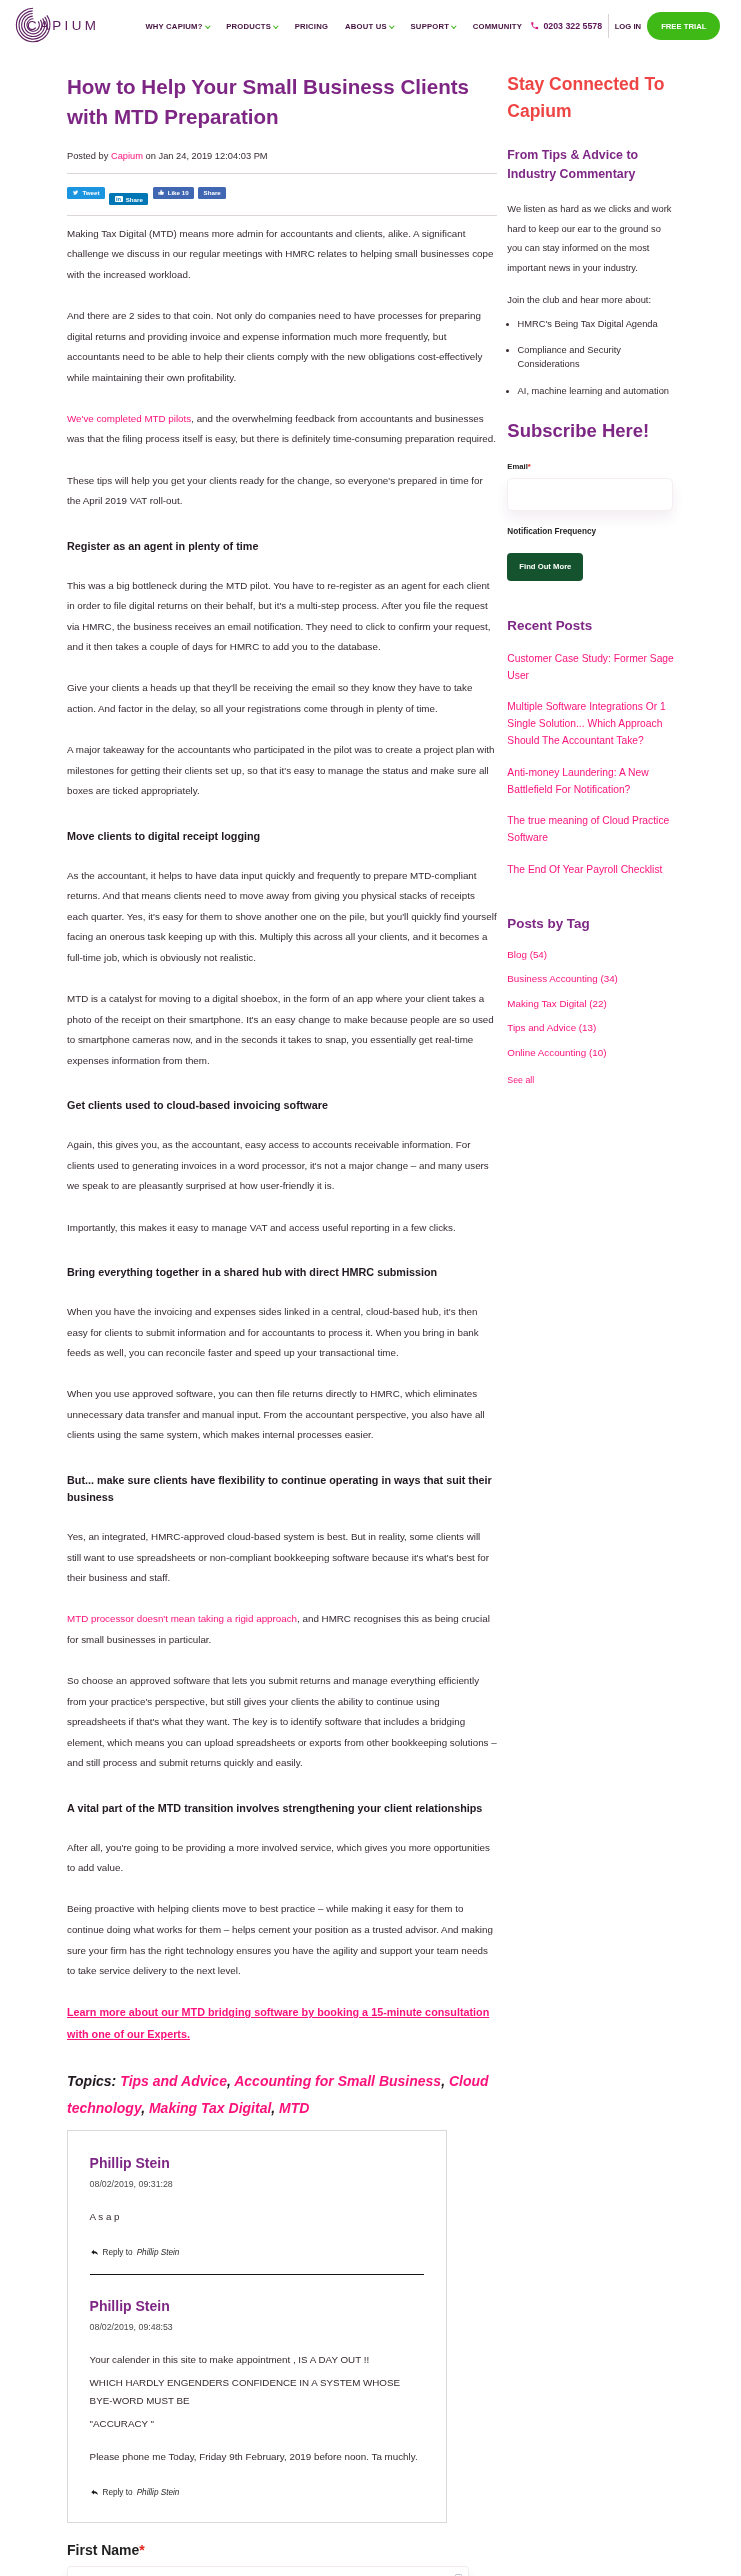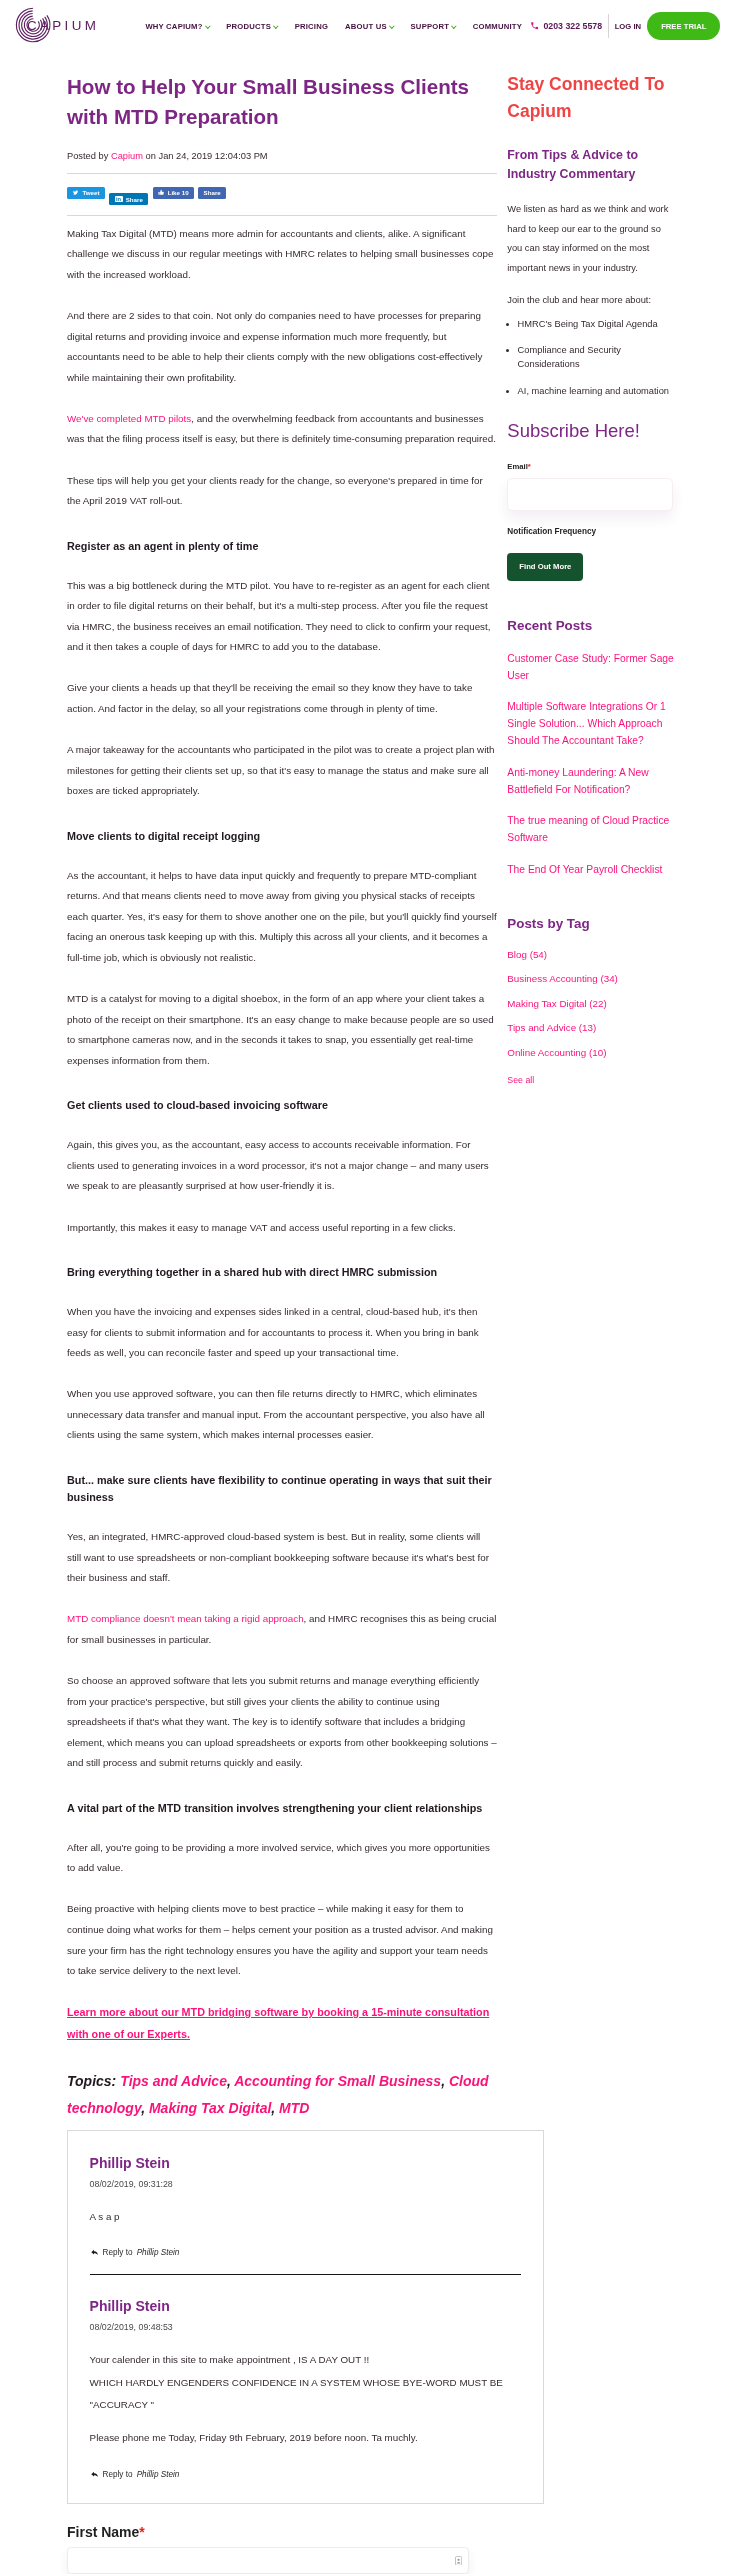--- a/index.html
+++ b/index.html
@@ -37,21 +37,21 @@
   .main p.body { font-size:9.8px; line-height:2.1; margin:0 0 20.6px; color:#362a32; }
   .main h3.sub { font-size:10.8px; font-weight:bold; color:#221921; margin:26px 0 20.6px; line-height:1.6; }
   a.pink, .pink-link { color:#fb137c; text-decoration:none; cursor:pointer; }
   .cta-link { display:block; color:#fb137c; font-weight:bold; text-decoration:underline; font-size:10.8px; line-height:2; margin:3.1px 0 23px; cursor:pointer; }
   .topics { font-size:14px; font-weight:bold; line-height:1.9; margin-bottom:7px;font-style:italic; }
   .topics-label { color:#221921; margin-right:4.1px; }
   .topic { color:#fb137c; cursor:pointer; }
   .topic:not(:last-child)::after { content:", "; color:#221921; }
 
   
-  .comments-box { width:477px; border:0.5px solid #d9d9d9; padding:24px 21.6px 7.2px; margin:8.2px 0 15.5px; background:#fff; }
+  .comments-box { width:380px; border:0.5px solid #d9d9d9; padding:24px 21.6px 7.2px; margin:8.2px 0 15.5px; background:#fff; }
   .c-author { color:#7d2684; font-size:14px; font-weight:bold; margin:0 0 8.2px; }
   .c-date { font-size:8.8px; color:#4a4a4a; margin:0 0 18.5px; }
   .c-body p { font-size:9.8px; line-height:1.9; margin:0 0 4.1px; }
   .c-body p.gap { margin-top:14.4px; }
   .c-reply { display:flex; align-items:center; gap:4.1px; font-size:8.2px; color:#2b2b2b; margin:21.6px 0 17.5px; cursor:pointer; }
   .c-reply em { font-style:italic; }
   hr.c-sep { border:0; border-top:1px solid #141414; margin:0 0 23px; }
 
   
   .cform { width:402px; }
@@ -61,21 +61,21 @@
   .f-input input { width:100%; height:100%; border:none; background:transparent; outline:none; padding:0 20.6px 0 7.2px; font-size:8.2px; }
   .fld-ic { position:absolute; right:6.2px; top:7.7px; }
 
   
   .sb-title { font-size:17.5px; color:#ef4444; font-weight:600; line-height:1.55; margin:3.1px 0 21.6px; }
   .sb-sub { font-size:12.4px; color:#7d2684; font-weight:bold; line-height:1.5; margin:0 0 16.5px; }
   .sb-text { font-size:9.3px; line-height:2.1; margin:0 0 16.5px; }
   .sb-join { font-size:9.3px; margin:0 0 13.4px; }
   .sb-list { margin:0 0 15.5px; padding-left:10.3px; }
   .sb-list li { font-size:9.3px; margin-bottom:12.4px; line-height:1.5; }
-  .sb-subscribe { font-size:18.5px; color:#7d2684; font-weight:400; margin:21.6px 0 19.6px; }
+  .sb-subscribe { font-size:18.5px; color:#7d2684; font-weight:700; margin:21.6px 0 19.6px; }
   .sb-label { display:block; font-size:7.7px; font-weight:bold; margin-bottom:7.2px; color:#1f1f1f; }
   .sb-input { width:166px; height:33px; background:#fff; border:0.5px solid #f4eef3; border-radius:5.2px; box-shadow:0 7.2px 11.3px rgba(120,80,120,.09); }
   .sb-input input { width:100%; height:100%; border:none; outline:none; background:transparent; padding:0 7.2px; font-size:8.2px; }
   .sb-notif { font-size:8.2px; font-weight:bold; margin:15.5px 0 17.5px; color:#1f1f1f; }
   .sb-btn { background:#14532d; color:#fff; border:none; font-size:7.7px; font-weight:bold; padding:9.3px 12px; border-radius:4.1px; cursor:pointer; }
   .sb-h2 { font-size:13.4px; color:#7d2684; font-weight:bold; margin:37px 0 18.5px; }
   .sb-link { display:block; color:#fb137c; font-size:10.3px; line-height:1.65; margin-bottom:14.4px; text-decoration:none; cursor:pointer; }
   .sb-tag { display:block; color:#fb137c; font-size:9.8px; margin-bottom:13.4px; text-decoration:none; cursor:pointer; }
   .sb-seeall { display:block; color:#fb137c; font-size:8.8px; margin-top:17.5px; text-decoration:none; cursor:pointer; }
 </style>
@@ -166,21 +166,21 @@
     <h3 class="sub">Get clients used to cloud-based invoicing software</h3>
     <p class="body">Again, this gives you, as the accountant, easy access to accounts receivable information. For clients used to generating invoices in a word processor, it's not a major change – and many users we speak to are pleasantly surprised at how user-friendly it is.</p>
     <p class="body">Importantly, this makes it easy to manage VAT and access useful reporting in a few clicks.</p>
 
     <h3 class="sub">Bring everything together in a shared hub with direct HMRC submission</h3>
     <p class="body">When you have the invoicing and expenses sides linked in a central, cloud-based hub, it's then easy for clients to submit information and for accountants to process it. When you bring in bank feeds as well, you can reconcile faster and speed up your transactional time.</p>
     <p class="body">When you use approved software, you can then file returns directly to HMRC, which eliminates unnecessary data transfer and manual input. From the accountant perspective, you also have all clients using the same system, which makes internal processes easier.</p>
 
     <h3 class="sub">But... make sure clients have flexibility to continue operating in ways that suit their business</h3>
     <p class="body">Yes, an integrated, HMRC-approved cloud-based system is best. But in reality, some clients will still want to use spreadsheets or non-compliant bookkeeping software because it's what's best for their business and staff.</p>
-    <p class="body"><a class="pink">MTD compliance doesn't mean taking a rigid approach</a><span>, and HMRC recognises this as being crucial for small businesses in particular.</span></p>
+    <p class="body"><a class="pink">MTD processor doesn't mean taking a rigid approach</a><span>, and HMRC recognises this as being crucial for small businesses in particular.</span></p>
     <p class="body">So choose an approved software that lets you submit returns and manage everything efficiently from your practice's perspective, but still gives your clients the ability to continue using spreadsheets if that's what they want. The key is to identify software that includes a bridging element, which means you can upload spreadsheets or exports from other bookkeeping solutions – and still process and submit returns quickly and easily.</p>
 
     <h3 class="sub">A vital part of the MTD transition involves strengthening your client relationships</h3>
     <p class="body">After all, you're going to be providing a more involved service, which gives you more opportunities to add value.</p>
     <p class="body">Being proactive with helping clients move to best practice – while making it easy for them to continue doing what works for them – helps cement your position as a trusted advisor. And making sure your firm has the right technology ensures you have the agility and support your team needs to take service delivery to the next level.</p>
 
     <a class="cta-link">Learn more about our MTD bridging software by booking a 15-minute consultation with one of our Experts.</a>
 
     <div class="topics">
       <span class="topics-label">Topics:</span><span class="topic">Tips and Advice</span><span class="topic">Accounting for Small Business</span><span class="topic">Cloud technology</span><span class="topic">Making Tax Digital</span><span class="topic">MTD</span>
@@ -233,21 +233,21 @@
             </svg>
         </span>
       </div>
 
     </div>
   </div>
 
   <div class="sidebar">
     <div class="sb-title">Stay Connected To Capium</div>
     <div class="sb-sub">From Tips &amp; Advice to Industry Commentary</div>
-    <p class="sb-text">We listen as hard as we think and work hard to keep our ear to the ground so you can stay informed on the most important news in your industry.</p>
+    <p class="sb-text">We listen as hard as we clicks and work hard to keep our ear to the ground so you can stay informed on the most important news in your industry.</p>
     <p class="sb-join">Join the club and hear more about:</p>
     <ul class="sb-list">
       <li>HMRC's Being Tax Digital Agenda</li>
       <li>Compliance and Security Considerations</li>
       <li>AI, machine learning and automation</li>
     </ul>
     <div class="sb-subscribe">Subscribe Here!</div>
     <label class="sb-label"><span>Email</span><span class="req">*</span></label>
     <div class="sb-input"><input type="text" style=""></div>
     <div class="sb-notif">Notification Frequency</div>

